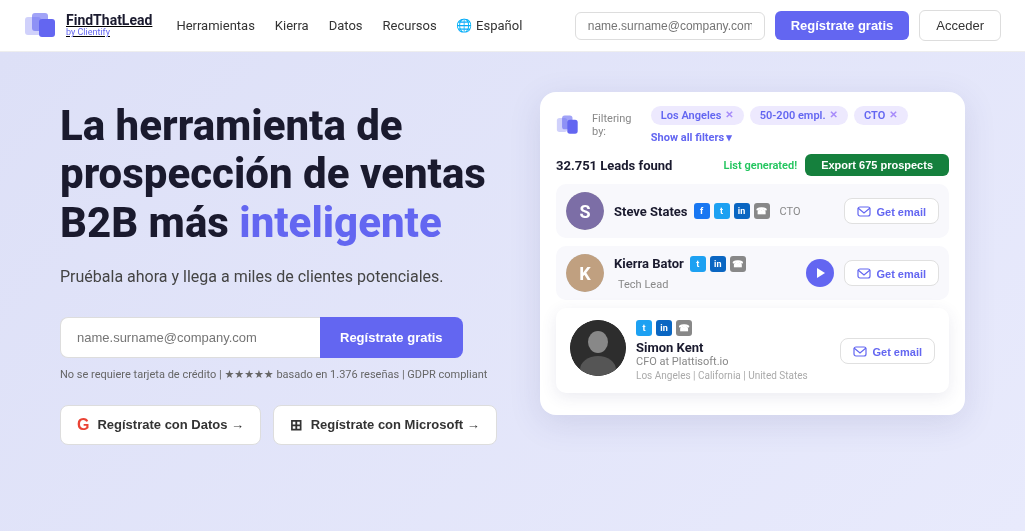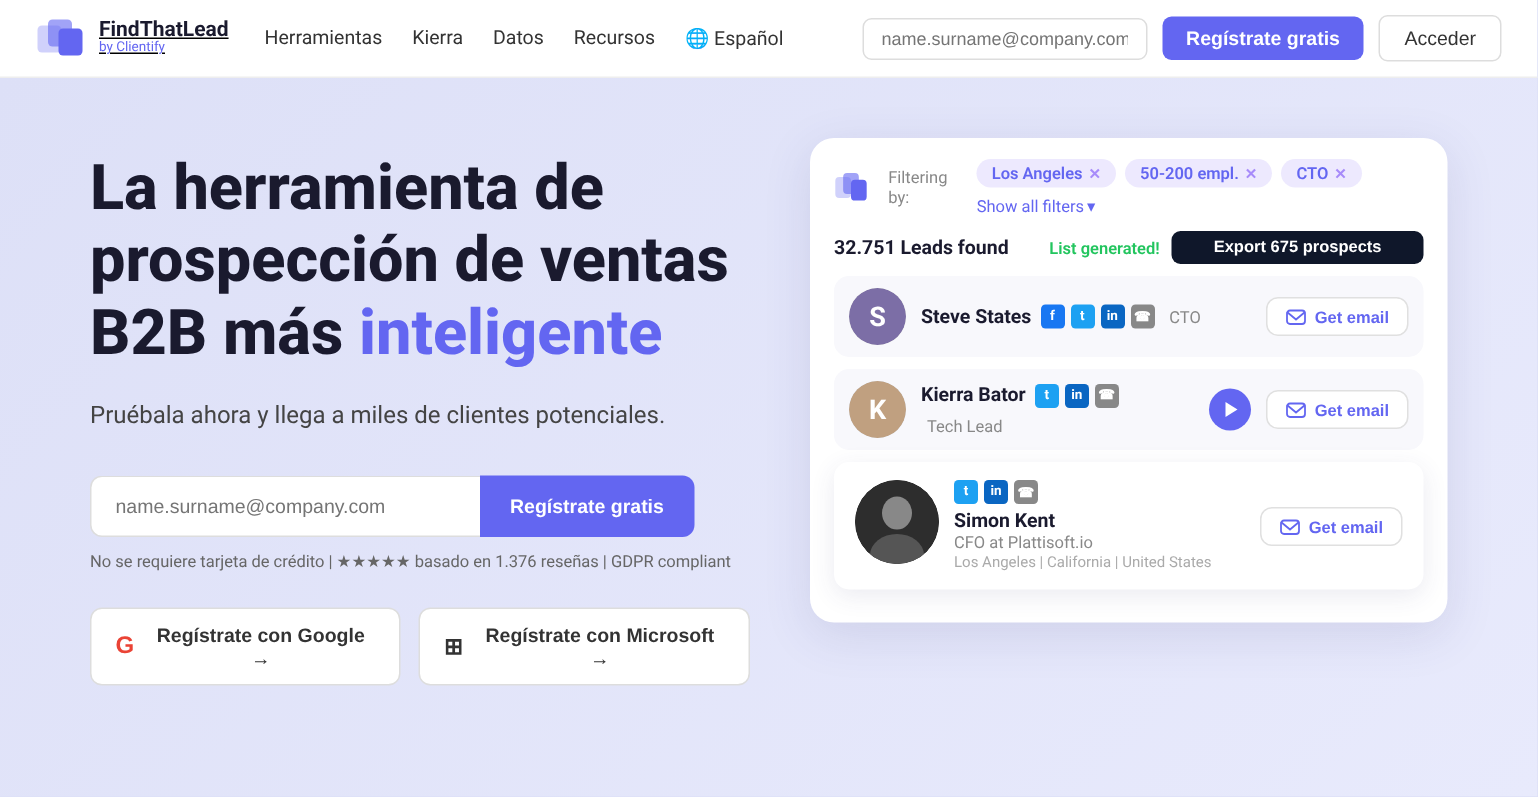--- a/index.html
+++ b/index.html
@@ -213,28 +213,28 @@
       flex-wrap: wrap;
     }
     .filter-tag {
       background: #ede9fe;
       color: #6366f1;
       border-radius: 20px;
       padding: 3px 10px;
       font-size: 11px;
       font-weight: 600;
       display: flex;
-      align-items: flex-end;
+      align-items: flex-start;
       gap: 4px;
     }
     .filter-tag .x { color: #a78bfa; font-size: 10px; cursor: pointer; }
     .show-all-btn {
       color: #6366f1;
       font-size: 11px;
-      font-weight: 400;
+      font-weight: 700;
       cursor: pointer;
       display: flex;
       align-items: center;
       gap: 2px;
       white-space: nowrap;
       justify-content: flex-end;
     }
     .card-stats {
       display: flex;
       align-items: center;
@@ -250,25 +250,25 @@
       display: flex;
       align-items: center;
       gap: 8px;
     }
     .list-generated {
       color: #22c55e;
       font-size: 11px;
       font-weight: 600;
     }
     .btn-export {
-      background: #0f172a;
+      background: #15803d;
       color: white;
       border: none;
       border-radius: 6px;
-      padding: 5px 28px;
+      padding: 5px 16px;
       font-size: 11px;
       font-weight: 600;
       cursor: pointer;
       white-space: nowrap;
       text-align: right;
     }
 
     
     .lead-row {
       display: flex;
@@ -437,21 +437,21 @@
     <div class="hero-input-row">
       <input class="hero-email-input" type="email" placeholder="name.surname@company.com" style="">
       <button class="btn-register-hero">Regístrate gratis</button>
     </div>
     <div class="hero-meta">
       <span>No se requiere tarjeta de crédito | ★★★★★ basado en 1.376 reseñas | GDPR compliant</span>
     </div>
     <div class="social-btns">
       <button class="btn-social">
         <span class="google-icon">G</span>
-        <span>Regístrate con Google →</span>
+        <span>Regístrate con Datos →</span>
       </button>
       <button class="btn-social">
         <span class="ms-icon">⊞</span>
         <span>Regístrate con Microsoft →</span>
       </button>
     </div>
   </div>
 
   <div class="hero-right">
     <div class="search-card">

